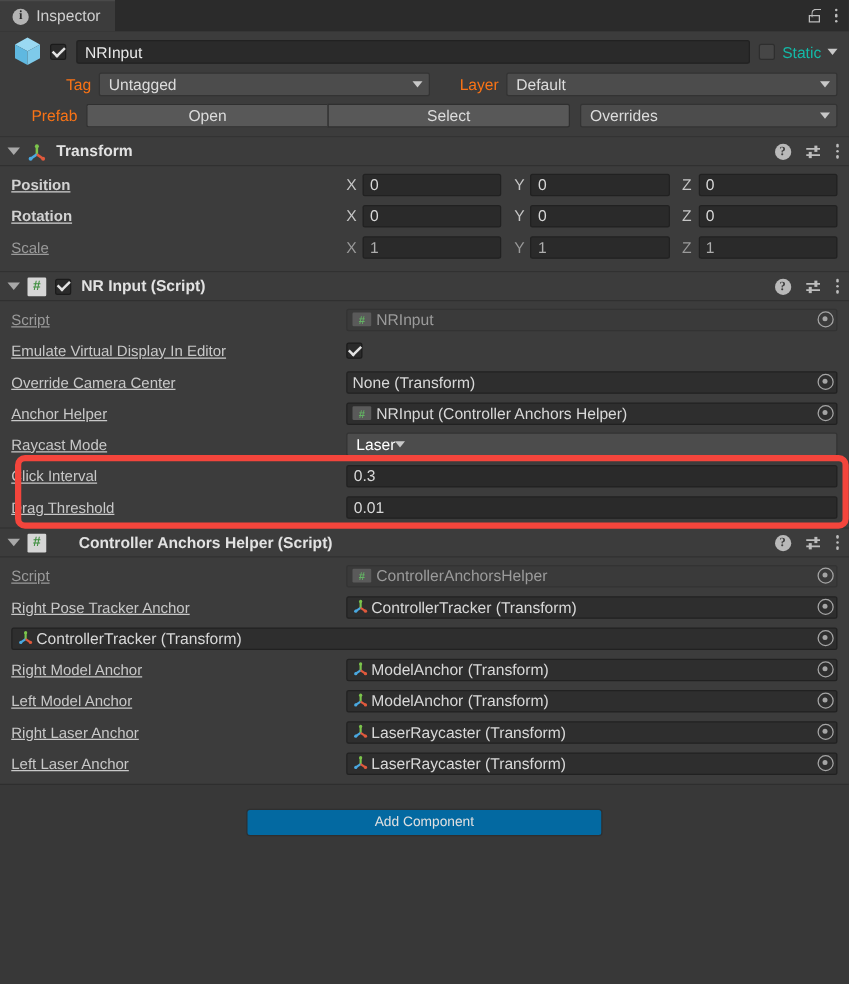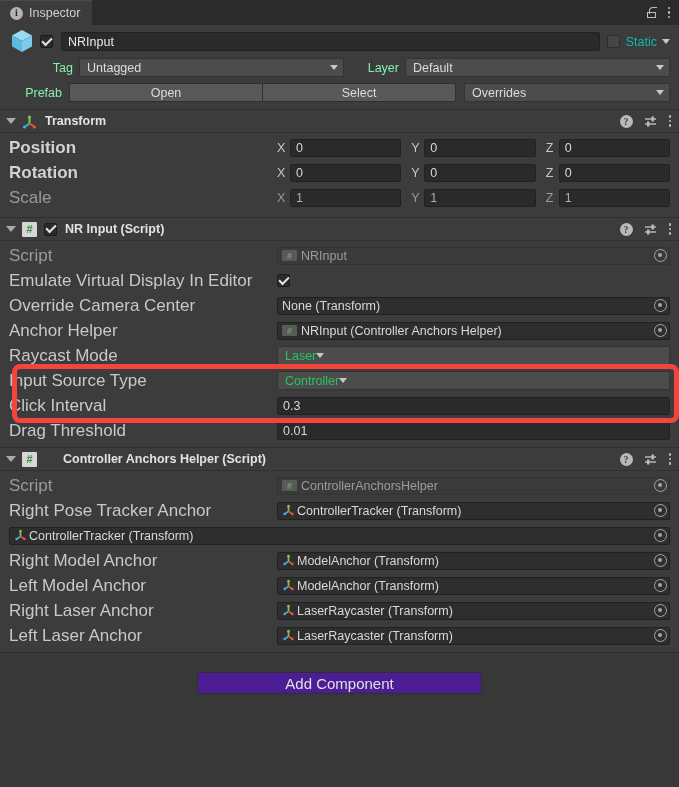--- a/index.html
+++ b/index.html
@@ -72,21 +72,21 @@
     border-radius: 2px; margin-left: 8px; margin-right: 7px;
     display:flex; align-items:center; padding: 0 6px; color: #e8e8e8; font-size: 12.5px;
     box-sizing: border-box;
   }
   .static-lbl { color: #14b8a6; margin-left: 6px; font-size: 12.5px; }
   .caret-sm {
     width: 0; height: 0; border-left: 4px solid transparent; border-right: 4px solid transparent;
     border-top: 5px solid #c8c8c8; margin-left: 5px;
   }
   .go-row2 { margin-top: 6px; height: 19px; }
-  .lbl-r { text-align: right; color: #86efac; font-size: 12.5px; }
+  .lbl-r { text-align: right; color: #f97316; font-size: 12.5px; }
   .dd {
     background: #4c4c4c; border: 1px solid #333; border-radius: 2px; height: 19px;
     display:flex; align-items:center; padding: 0 5px 0 7px; box-sizing: border-box;
     color: #dcdcdc; font-size: 12.5px;
   }
   .dd .sp { flex:1; overflow:hidden; white-space: nowrap; }
   .tri-d {
     width: 0; height: 0; border-left: 4.5px solid transparent; border-right: 4.5px solid transparent;
     border-top: 5px solid #c8c8c8; flex: 0 0 auto;
   }
@@ -120,21 +120,21 @@
     width: 15px; height: 15px; background: #d6d6d6; border-radius: 1px;
     color: #3f8f3f; font-weight: bold; font-size: 11px;
     display:flex; align-items:center; justify-content:center; flex:0 0 15px;
     font-family: "Liberation Sans", sans-serif;
   }
   .script-icon.sm { width: 11px; height: 11px; font-size: 9px; background: #5a5a5a; color: #63b263; }
 
   .comp-body { padding: 4px 9px 5px 9px; }
   .prow { display:flex; align-items:center; height: 21px; margin-bottom: 4px; }
   .prow:last-child { margin-bottom: 1px; }
-  .plabel { width: 268px; flex: 0 0 268px; color: #c8c8c8; font-size: 17px; }
+  .plabel { width: 268px; flex: 0 0 268px; color: #c8c8c8; font-size: 12px; text-decoration: underline; }
   .plabel.bold { font-weight: bold; color: #d2d2d2; }
   .plabel.dim { color: #9a9a9a; }
   .field {
     flex: 1; height: 18px; background: #2a2a2a; border: 1px solid #212121;
     border-radius: 2px; display:flex; align-items:center; padding: 0 5px;
     color: #d8d8d8; font-size: 12.5px; box-sizing: border-box;
   }
   .field.objref { background: #2e2e2e; padding-left: 4px; padding-right: 2px; }
   .field.disabled { background: #3a3a3a; border-color: #333; color: #9b9b9b; }
   .objpick {
@@ -142,21 +142,21 @@
     margin-left: auto; position: relative; flex: 0 0 13px; box-sizing: border-box;
   }
   .objpick::after {
     content:""; position:absolute; left:3.2px; top:3.2px; width:4px; height:4px;
     border-radius:50%; background:#a5a5a5;
   }
   .xform-icon { width: 13px; height: 13px; flex: 0 0 13px; margin-right: 2px; }
   .dd-field {
     flex: 1; height: 19px; background: #4c4c4c; border: 1px solid #333;
     border-radius: 2px; display:flex; align-items:center; padding: 0 5px 0 7px;
-    color: #22c55e; font-size: 12.5px; box-sizing: border-box;
+    color: #ffffff; font-size: 12.5px; box-sizing: border-box;
   }
 
   
   .vrow { display:flex; align-items:center; height: 21px; margin-bottom: 4px; }
   .vgroup { flex:1; display:flex; align-items:center; gap: 0; }
   .vcell { display:flex; align-items:center; flex:1; }
   .vcell + .vcell { margin-left: 10px; }
   .vax { width: 13px; flex:0 0 13px; color:#c6c6c6; font-size:12.5px; }
   .vax.dim { color: #9a9a9a; }
   .vfield {
@@ -168,23 +168,23 @@
 
   
   .hl-box {
     position: absolute; border: 5px solid #f4453c; border-radius: 8px;
     pointer-events: none; box-sizing: border-box;
   }
 
   
   .addcomp-area { padding-top: 19px; display:flex; justify-content:center; }
   .addcomp {
-    width: 285px; height: 22px; background: #4c1d95; border:1px solid #2f2f2f;
+    width: 285px; height: 22px; background: #0369a1; border:1px solid #2f2f2f;
     border-radius: 3px; display:flex; align-items:center; justify-content:center;
-    color:#e0e0e0; font-size: 15px; box-sizing:border-box;
+    color:#e0e0e0; font-size: 11px; box-sizing:border-box;
   }
 </style>
 </head>
 <body>
 
 <div class="panel">
 
   <div class="tabbar">
     <div class="tab">
       <span class="tab-icon">i</span>
@@ -385,27 +385,20 @@
       </div>
 
       <div class="prow">
         <span class="plabel">Raycast Mode</span>
         <span class="dd-field">
           <span class="sp">Laser</span>
           <span class="tri-d"></span>
         </span>
       </div>
 
-      <div class="prow">
-        <span class="plabel">Input Source Type</span>
-        <span class="dd-field">
-          <span class="sp">Controller</span>
-          <span class="tri-d"></span>
-        </span>
-      </div>
 
       <div class="prow">
         <span class="plabel">Click Interval</span>
         <span class="field">0.3</span>
       </div>
 
       <div class="prow">
         <span class="plabel">Drag Threshold</span>
         <span class="field">0.01</span>
       </div>

